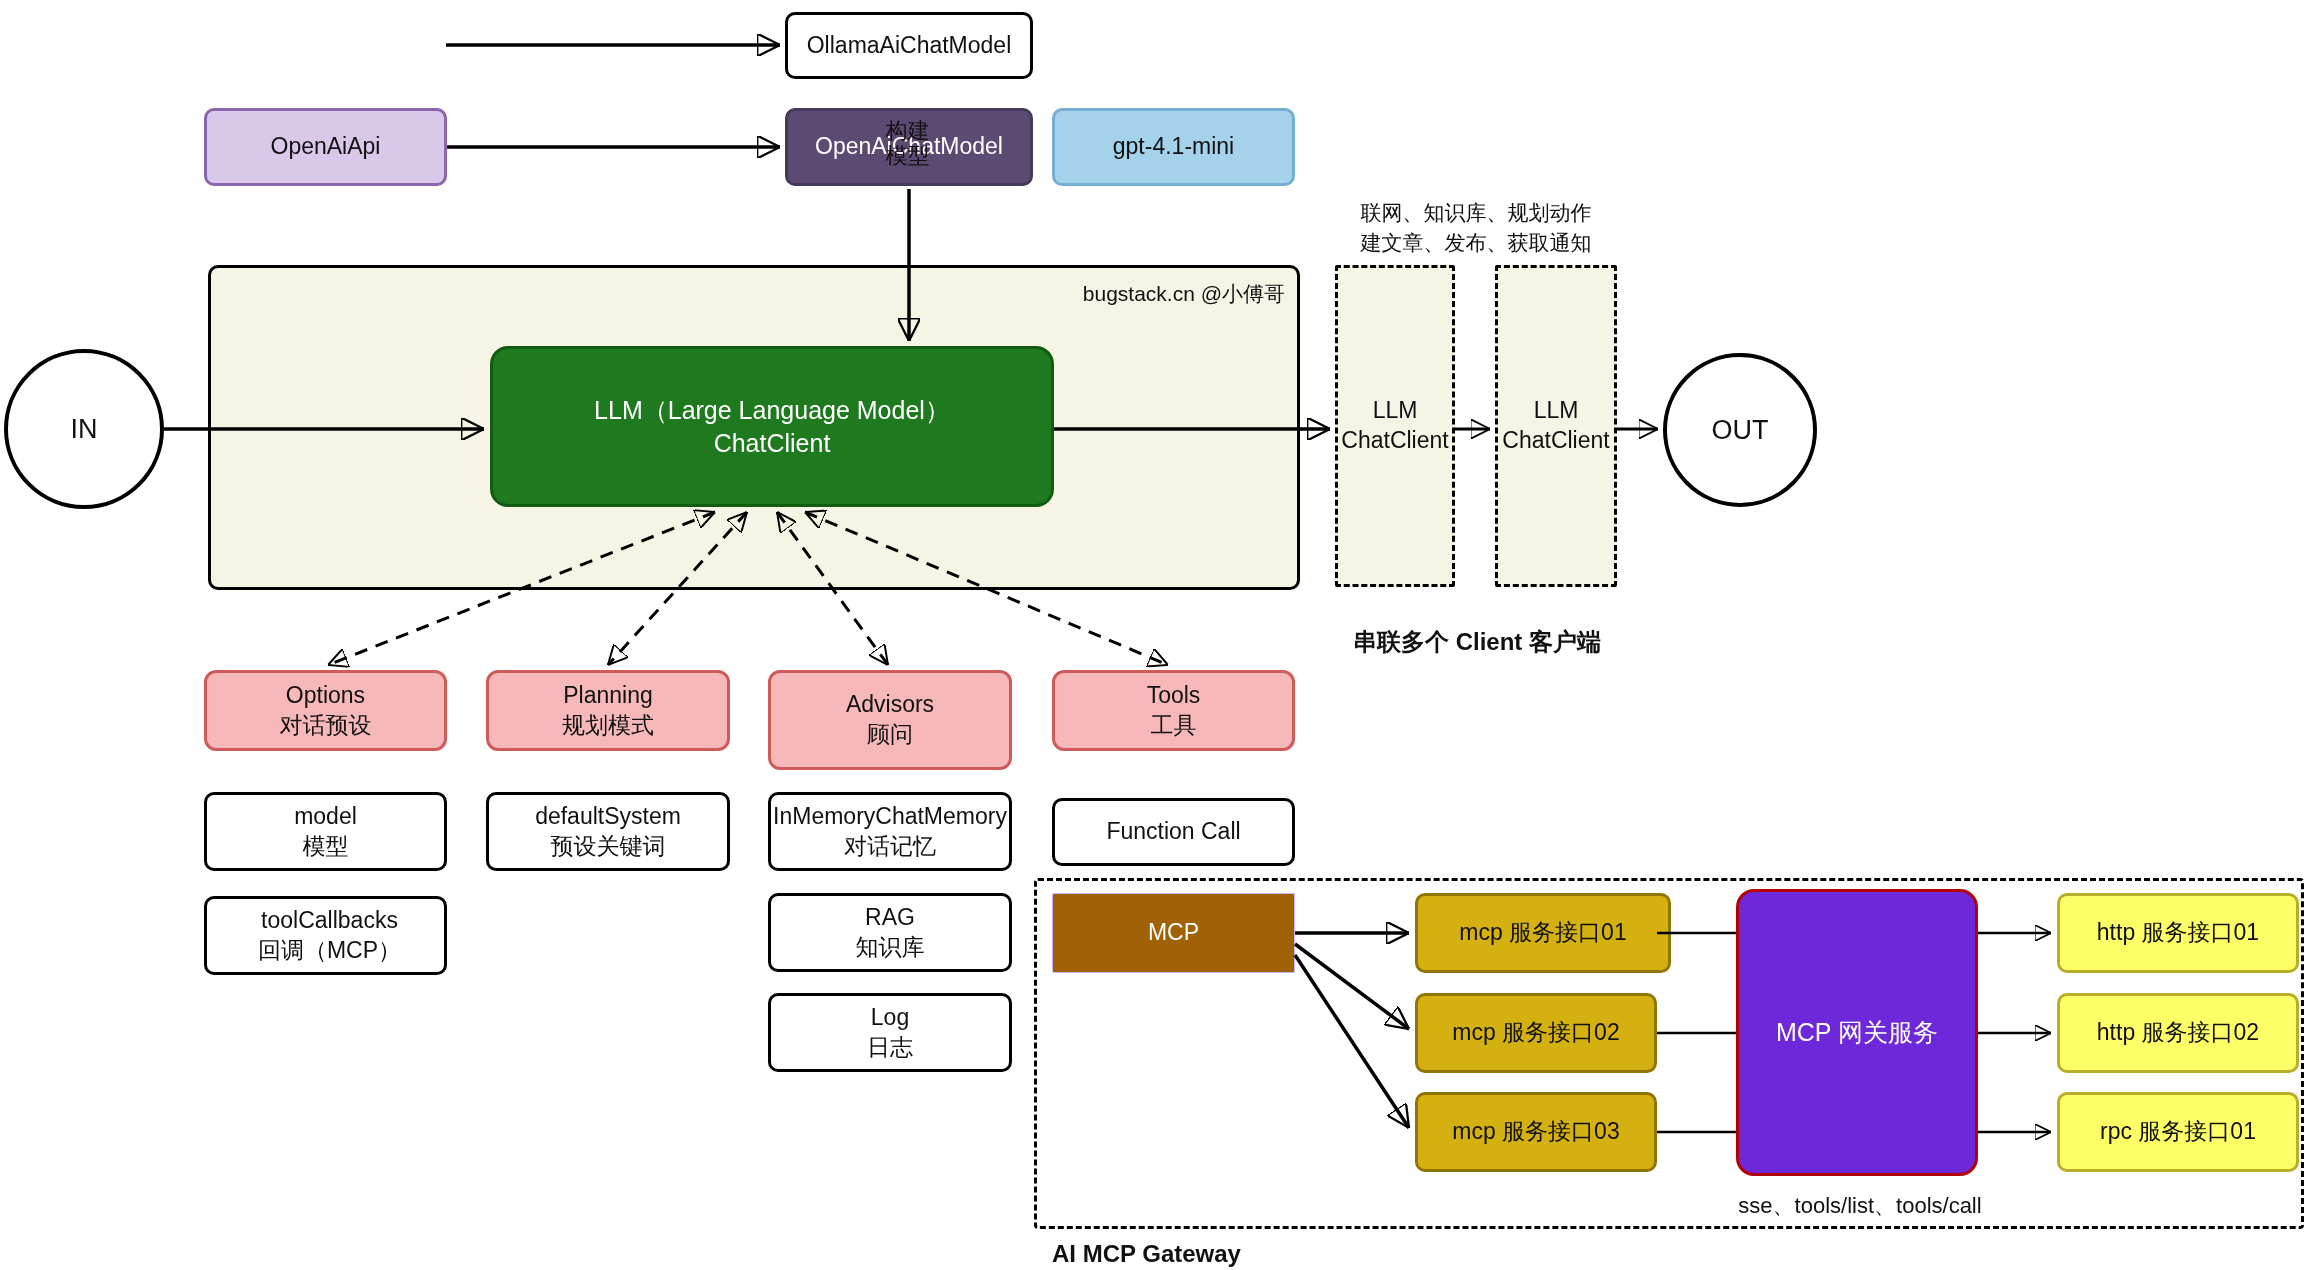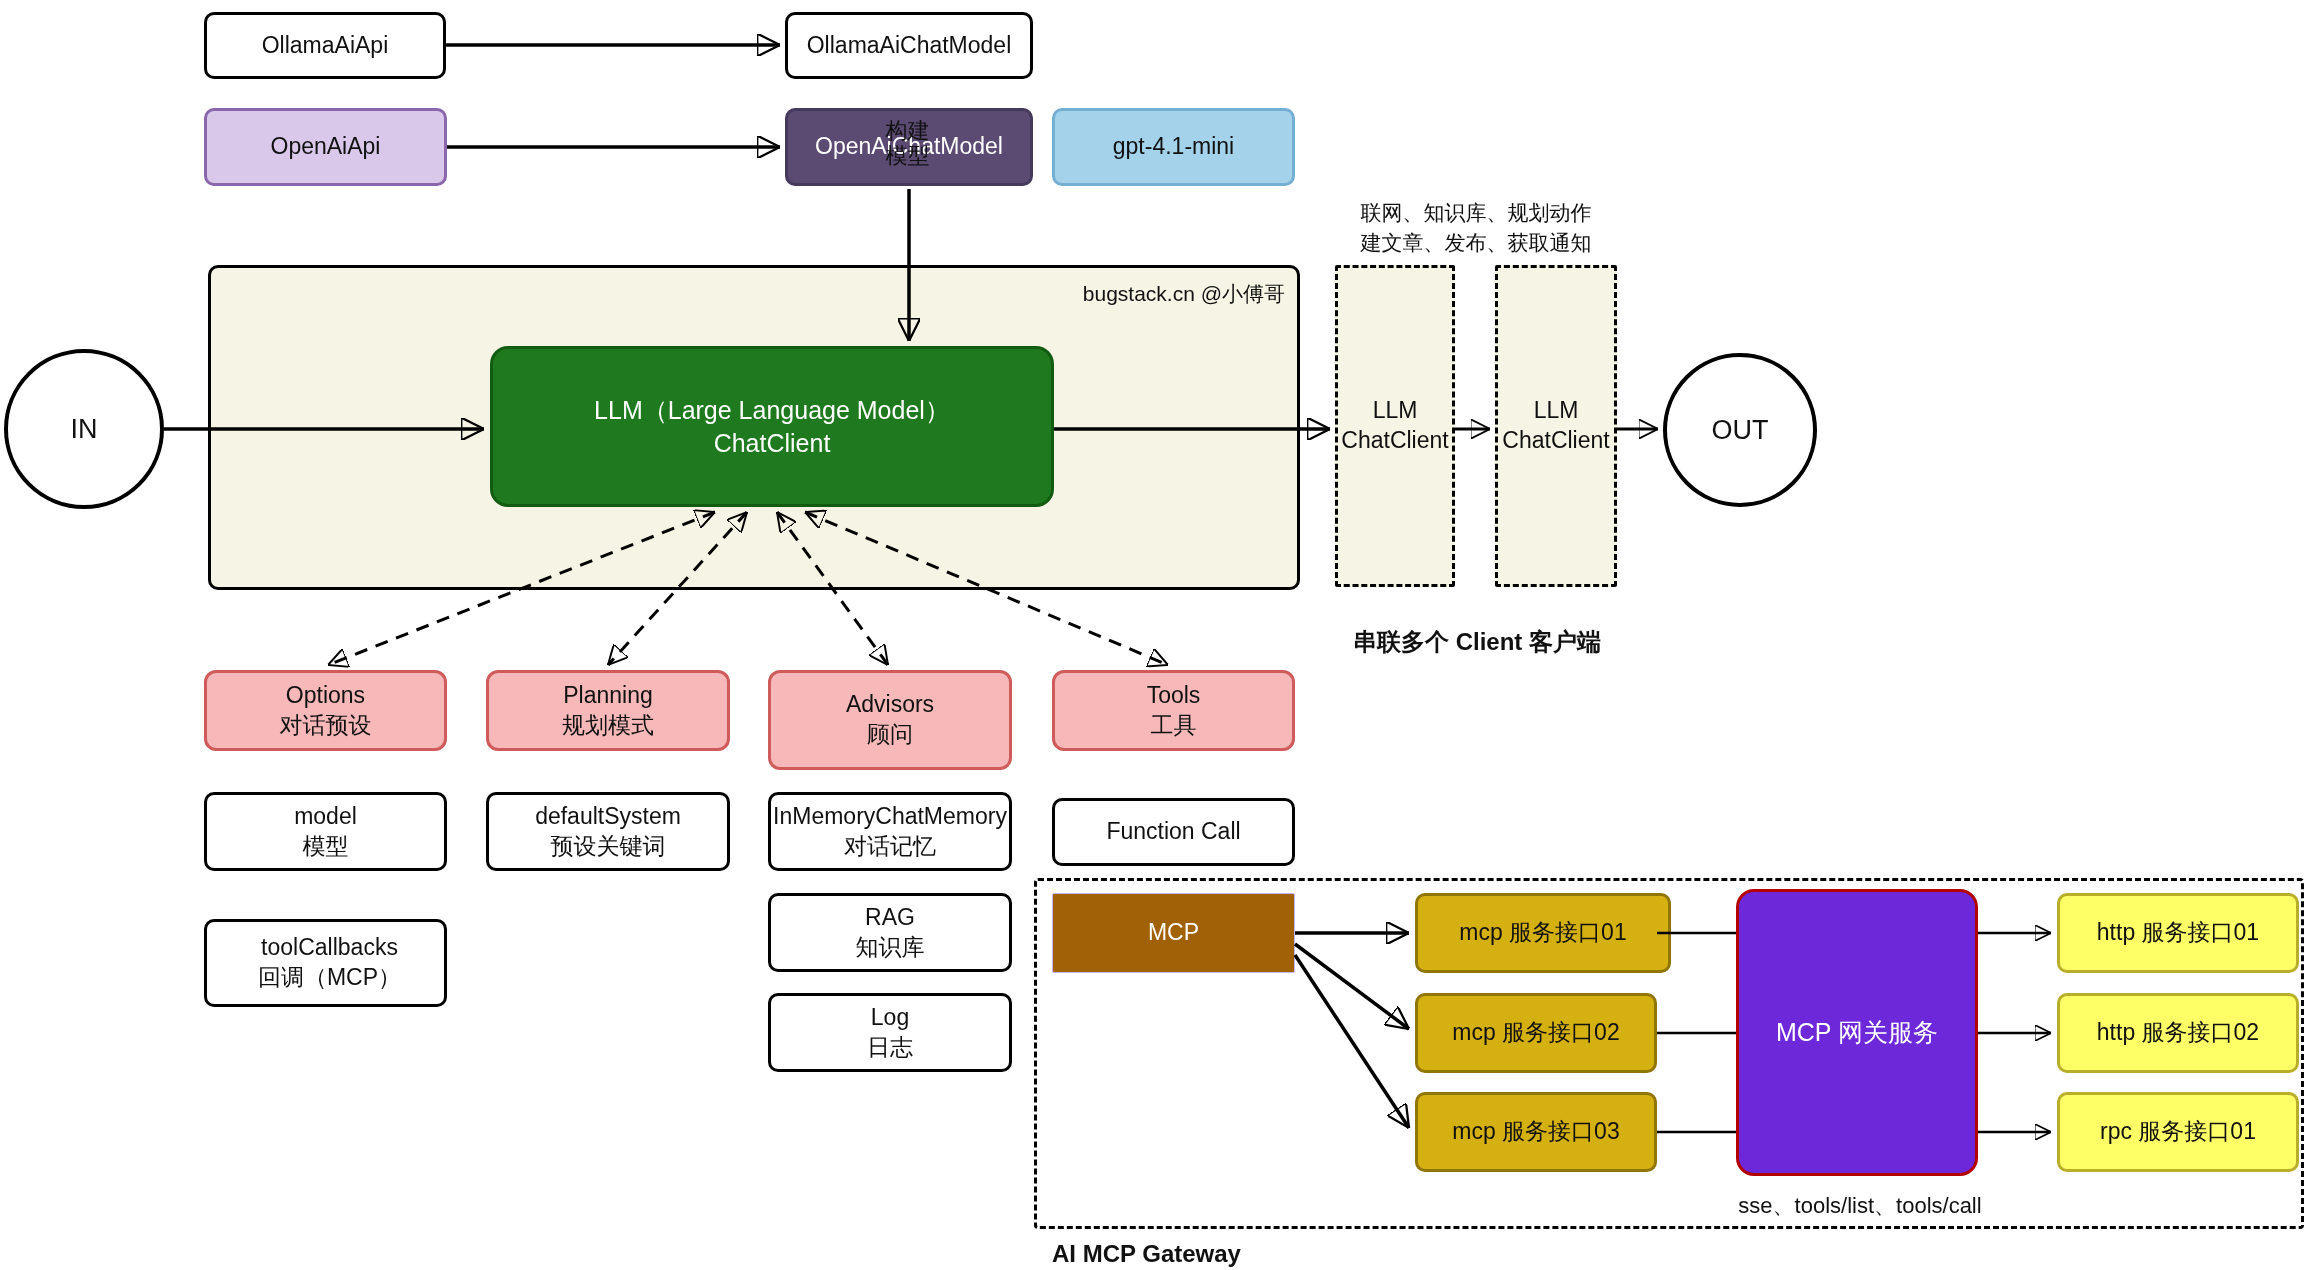--- a/index.html
+++ b/index.html
@@ -27,23 +27,20 @@
   .watermark { position:absolute; font-size:21px; text-align:right; }
   .edge-label { position:absolute; font-size:22px; text-align:center; line-height:1.15; }
   svg.wires { position:absolute; left:0; top:0; pointer-events:none; }
   svg.wires path, svg.wires line { stroke:#000; fill:none; }
 </style>
 </head>
 <body>
 
 <div class="stage">
 
-  <div class="node box" style="left:204px; top:12px; width:242px; height:67px;">
-    <span>OllamaAiApi</span>
-  </div>
   <div class="node box" style="left:785px; top:12px; width:248px; height:67px;">
     <span>OllamaAiChatModel</span>
   </div>
 
   <div class="node purple-light" style="left:204px; top:108px; width:243px; height:78px; border-radius:10px;">
     <span>OpenAiApi</span>
   </div>
   <div class="node purple-dark" style="left:785px; top:108px; width:248px; height:78px; border-radius:10px;">
     <span>OpenAiChatModel</span>
   </div>
@@ -100,21 +97,21 @@
   </div>
   <div class="node pink" style="left:1052px; top:670px; width:243px; height:81px;">
     <span>Tools</span>
     <span>工具</span>
   </div>
 
   <div class="node box" style="left:204px; top:792px; width:243px; height:79px;">
     <span>model</span>
     <span>模型</span>
   </div>
-  <div class="node box" style="left:204px; top:919px; width:243px; height:88px;padding-left:8px;">
+  <div class="node box" style="left:204px; top:896px; width:243px; height:79px;padding-left:8px;">
     <span>toolCallbacks</span>
     <span>回调（MCP）</span>
   </div>
   <div class="node box" style="left:486px; top:792px; width:244px; height:79px;">
     <span>defaultSystem</span>
     <span>预设关键词</span>
   </div>
   <div class="node box" style="left:768px; top:792px; width:244px; height:79px; overflow:hidden;">
     <span style="white-space:nowrap;">InMemoryChatMemory</span>
     <span>对话记忆</span>

